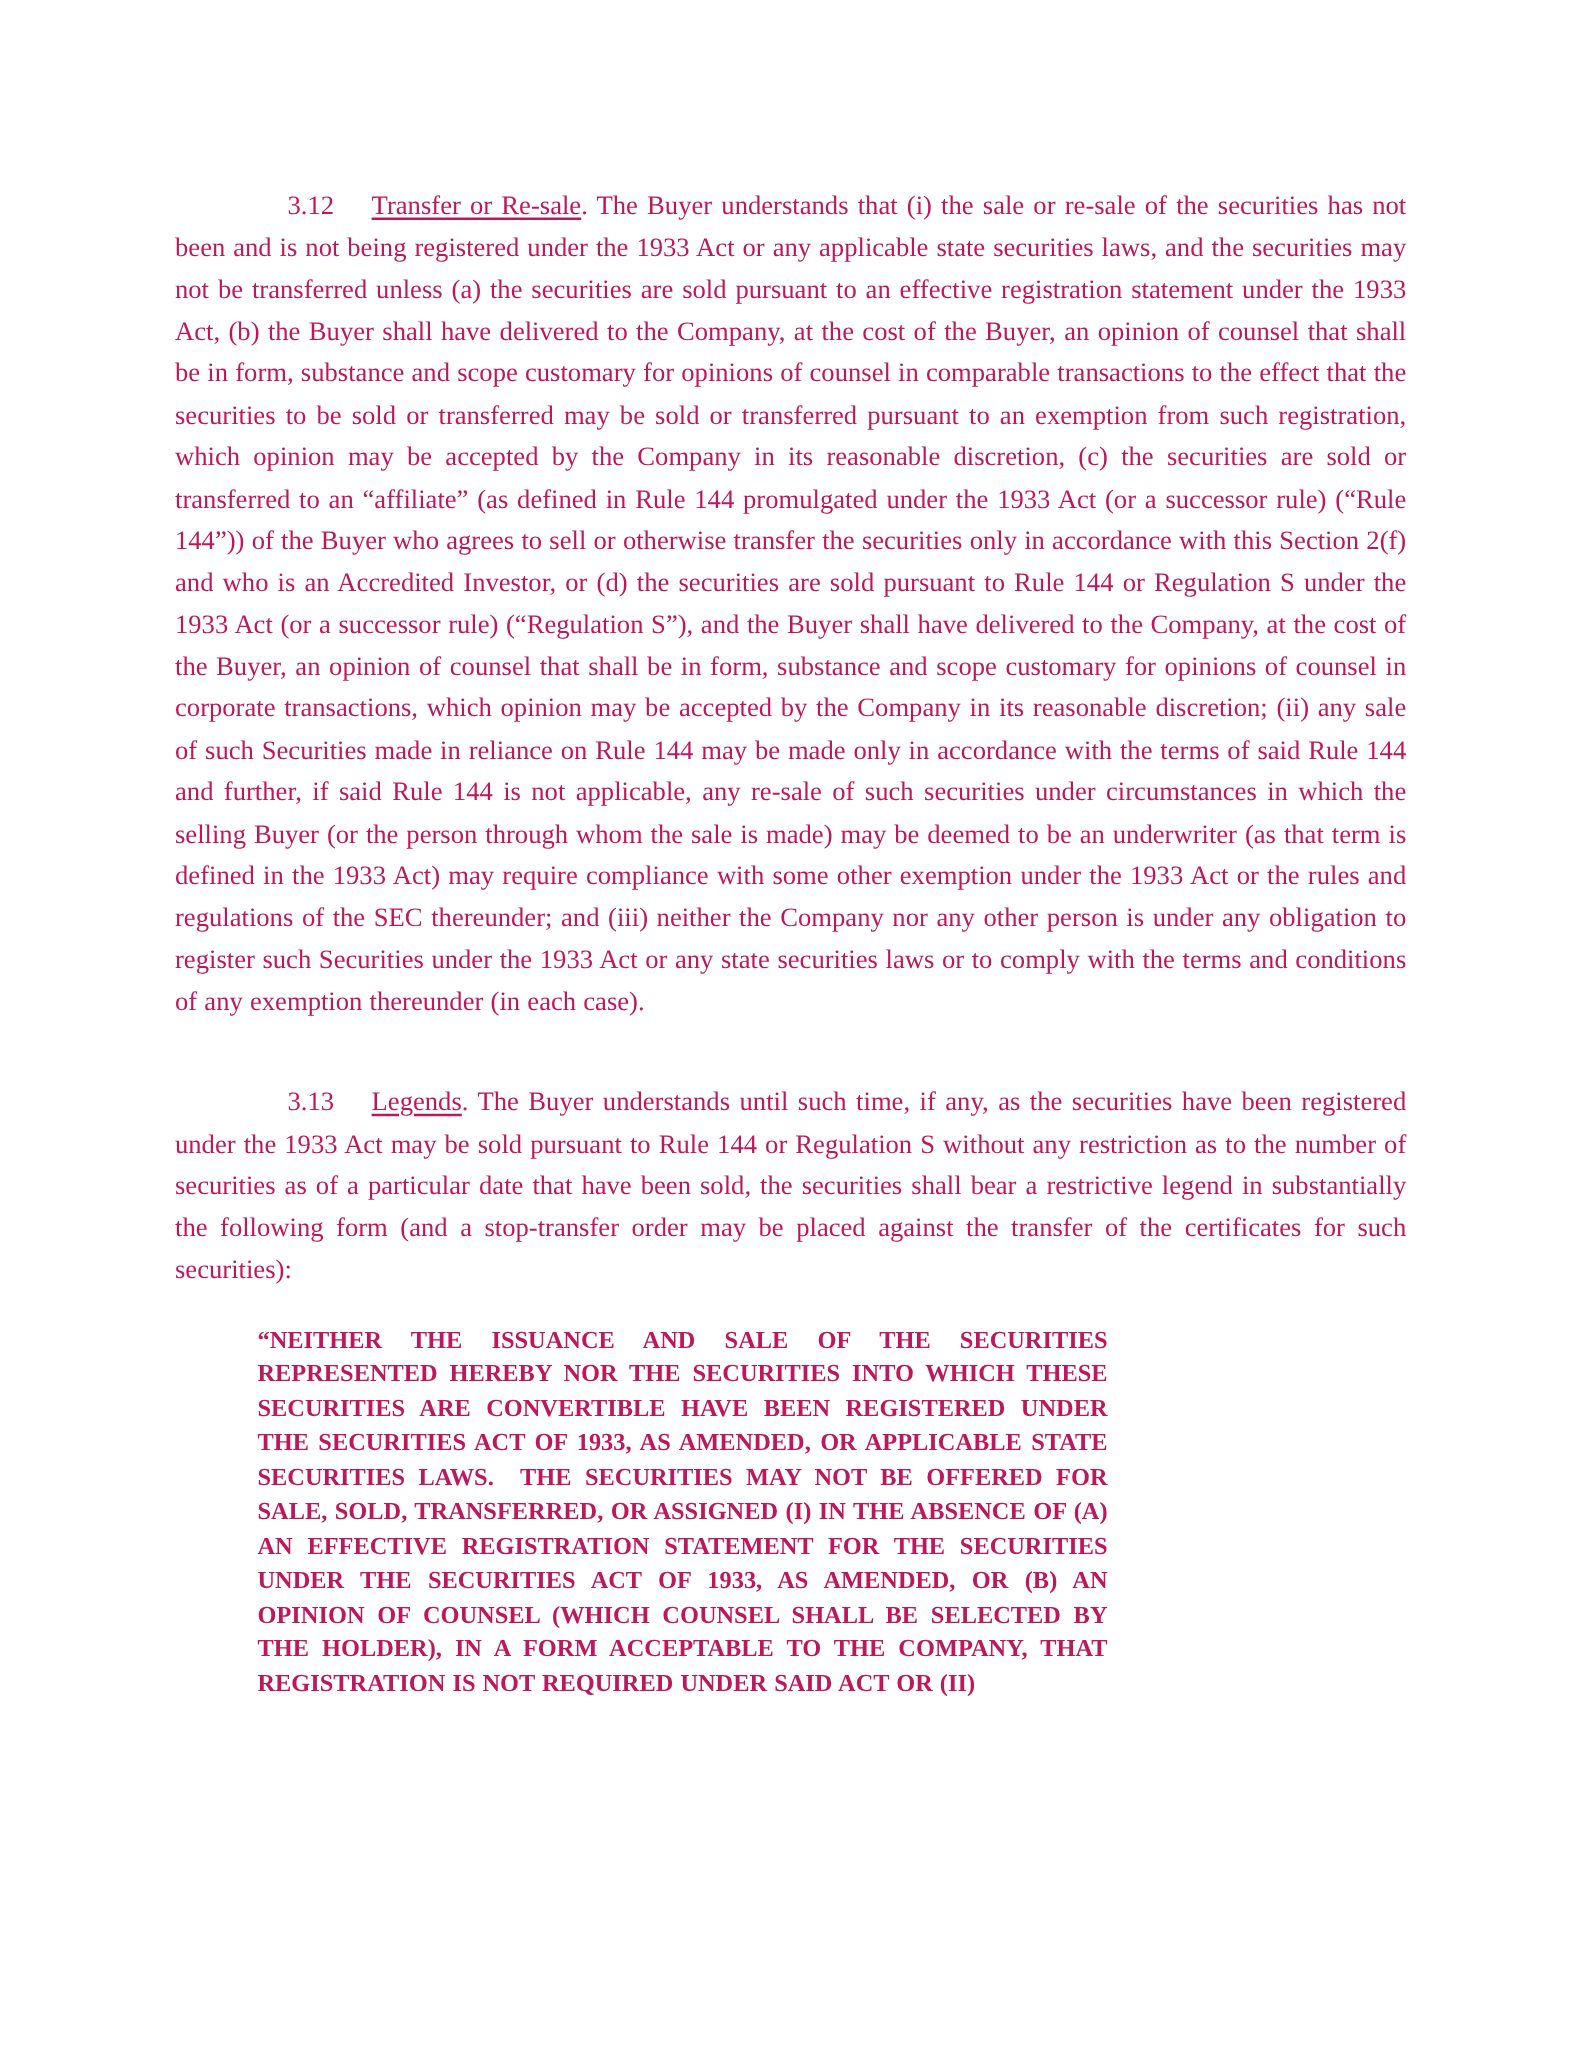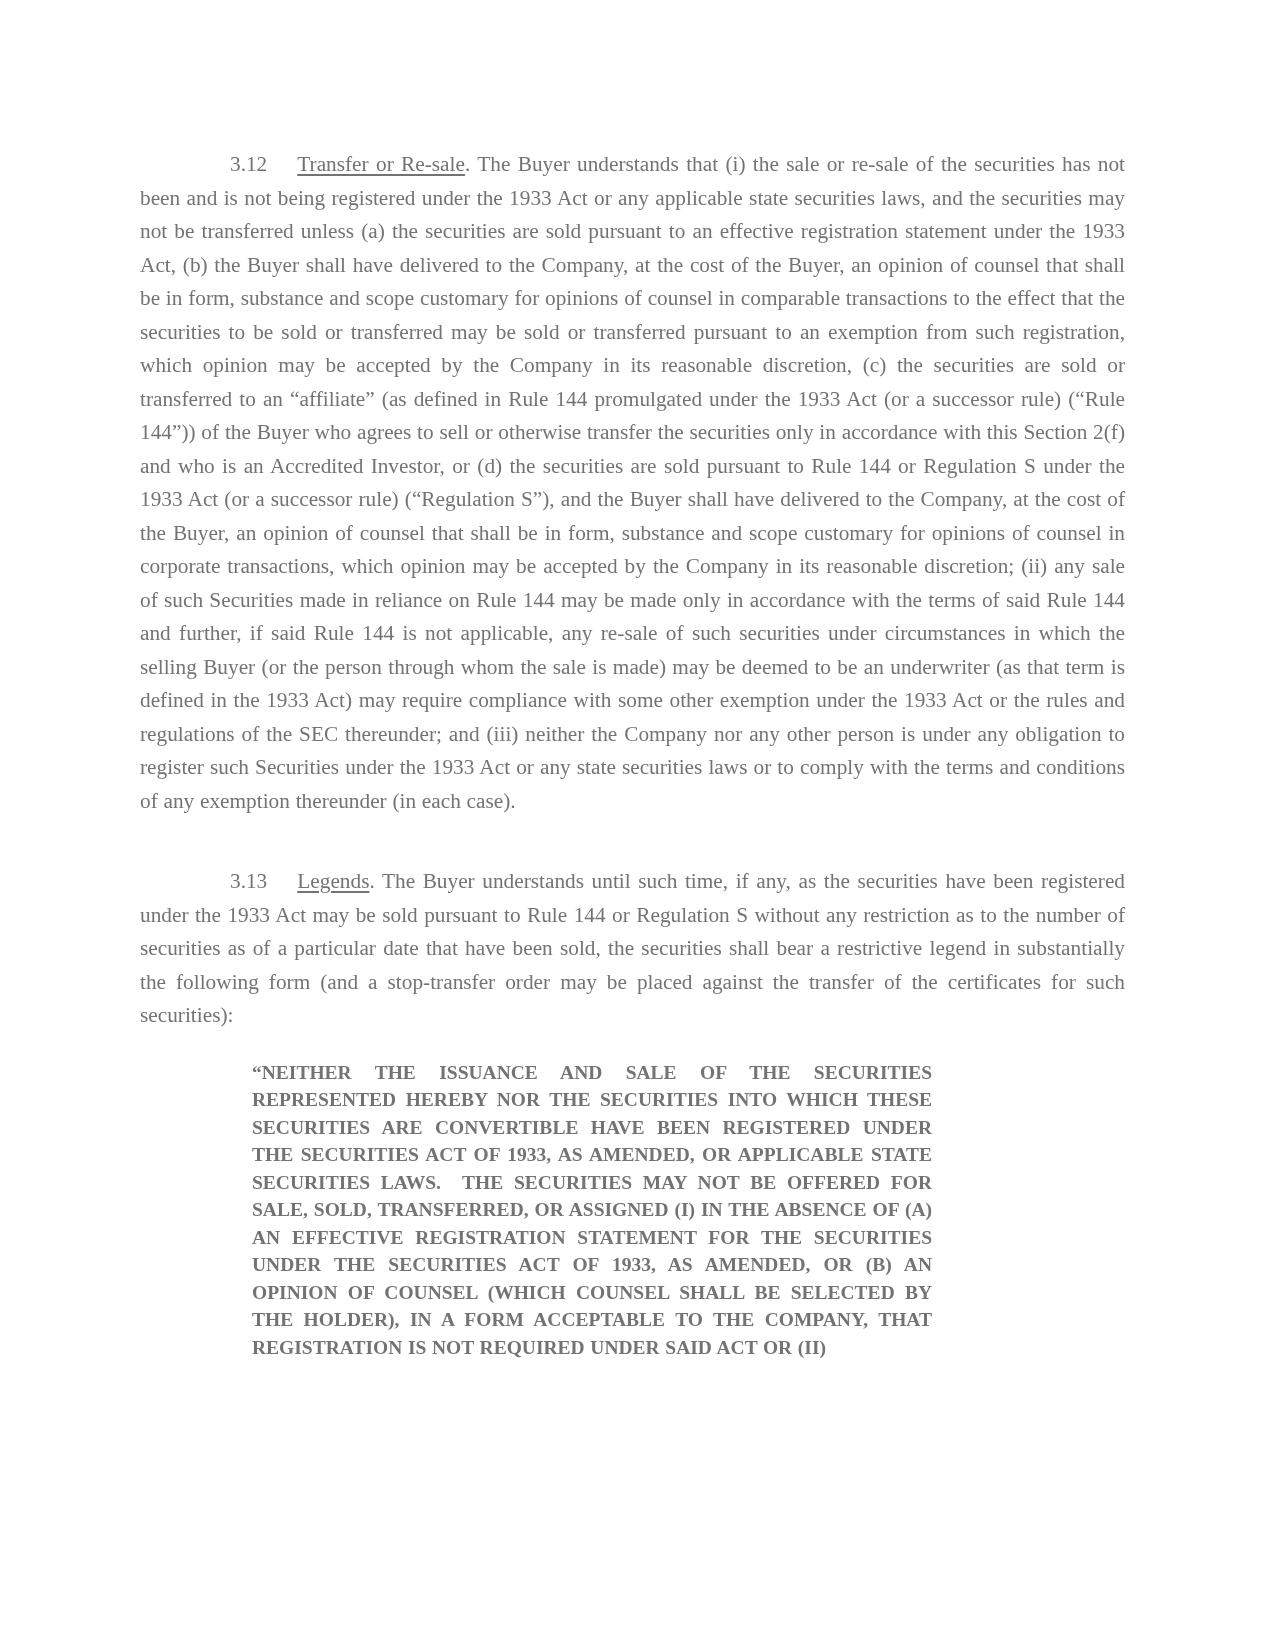--- a/index.html
+++ b/index.html
@@ -7,21 +7,21 @@
     margin: 0;
     padding: 0;
     background: #ffffff;
   }
   .page {
     position: relative;
     width: 1275px;
     height: 1650px;
     margin: 0 auto;
     background: #ffffff;
-    color: #737373;
+    color: #be185d;
     font-family: "Liberation Serif", "DejaVu Serif", serif;
     box-sizing: border-box;
     padding: 148px 150px 0 140px; 
     overflow: hidden;
   }
   .para {
     margin: 0;
     font-size: 21.3px;
     line-height: 33.5px;
     text-align: justify;
@@ -37,21 +37,21 @@
   .tab {
     display: inline-block;
     width: 30px;
   }
   .heading {
     text-decoration: underline;
     text-underline-offset: 3px;
   }
   .legend {
     margin-top: 26px;
-    margin-left: 112px;
+    margin-left: 66px;
     width: 680px;
     font-size: 19.5px;
     line-height: 27.5px;
     font-weight: bold;
     text-align: justify;
     word-spacing: 0.04em;
   }
 </style>
 </head>
 <body>

